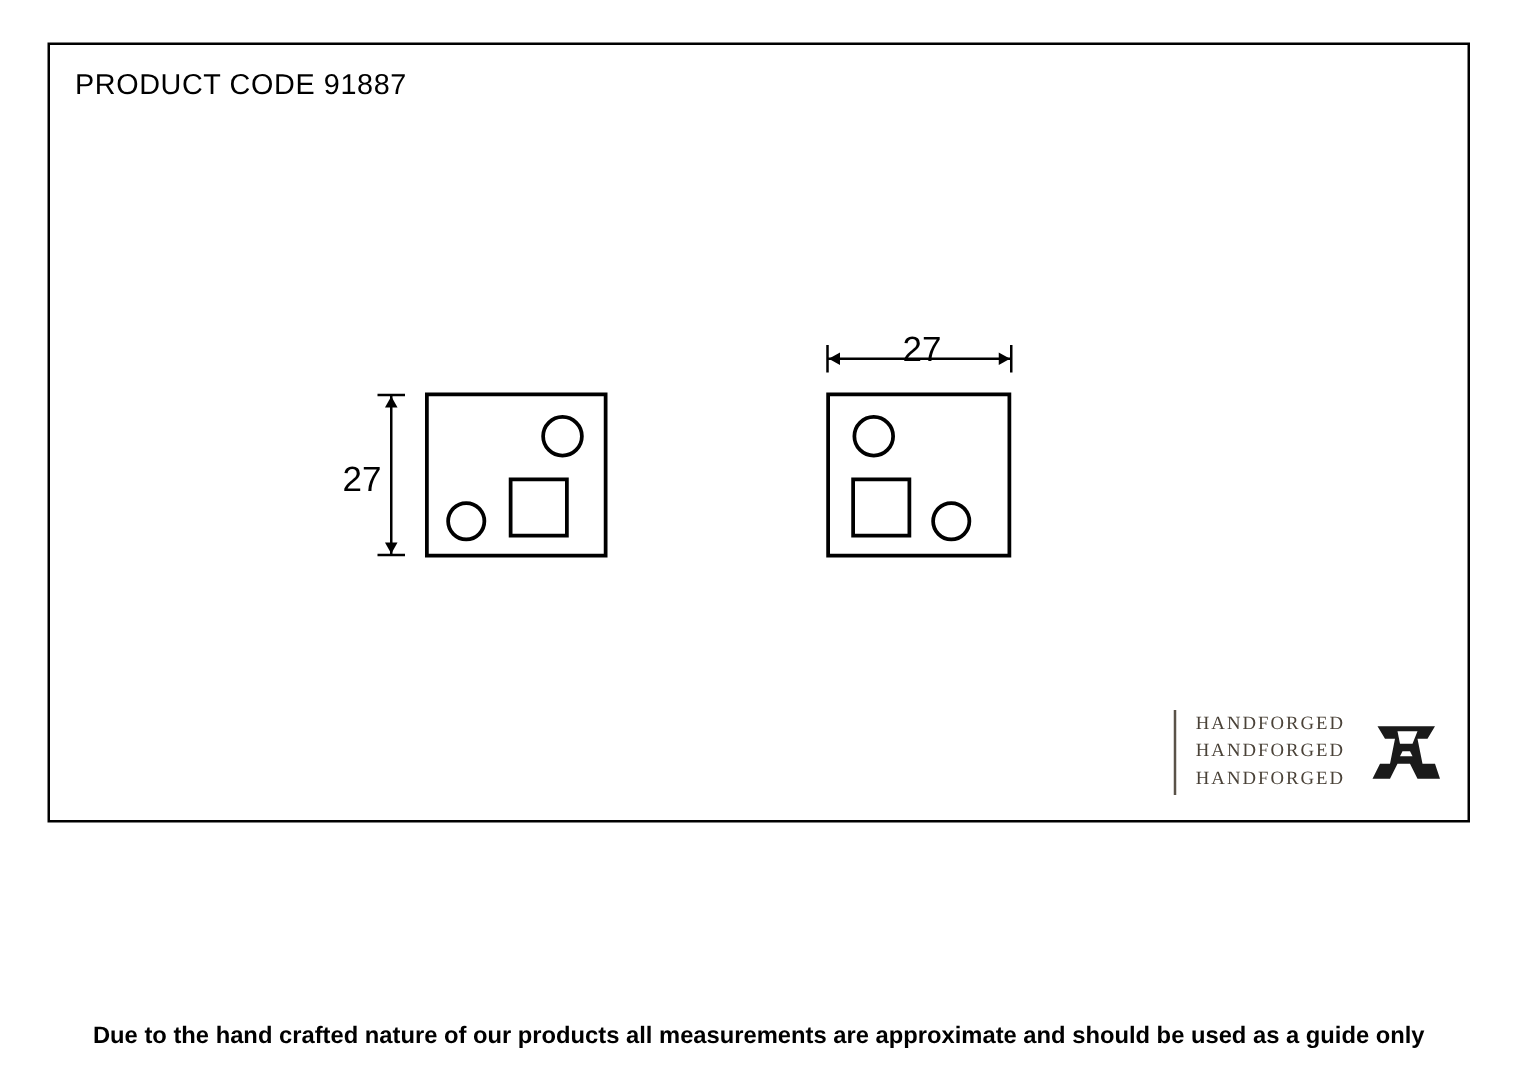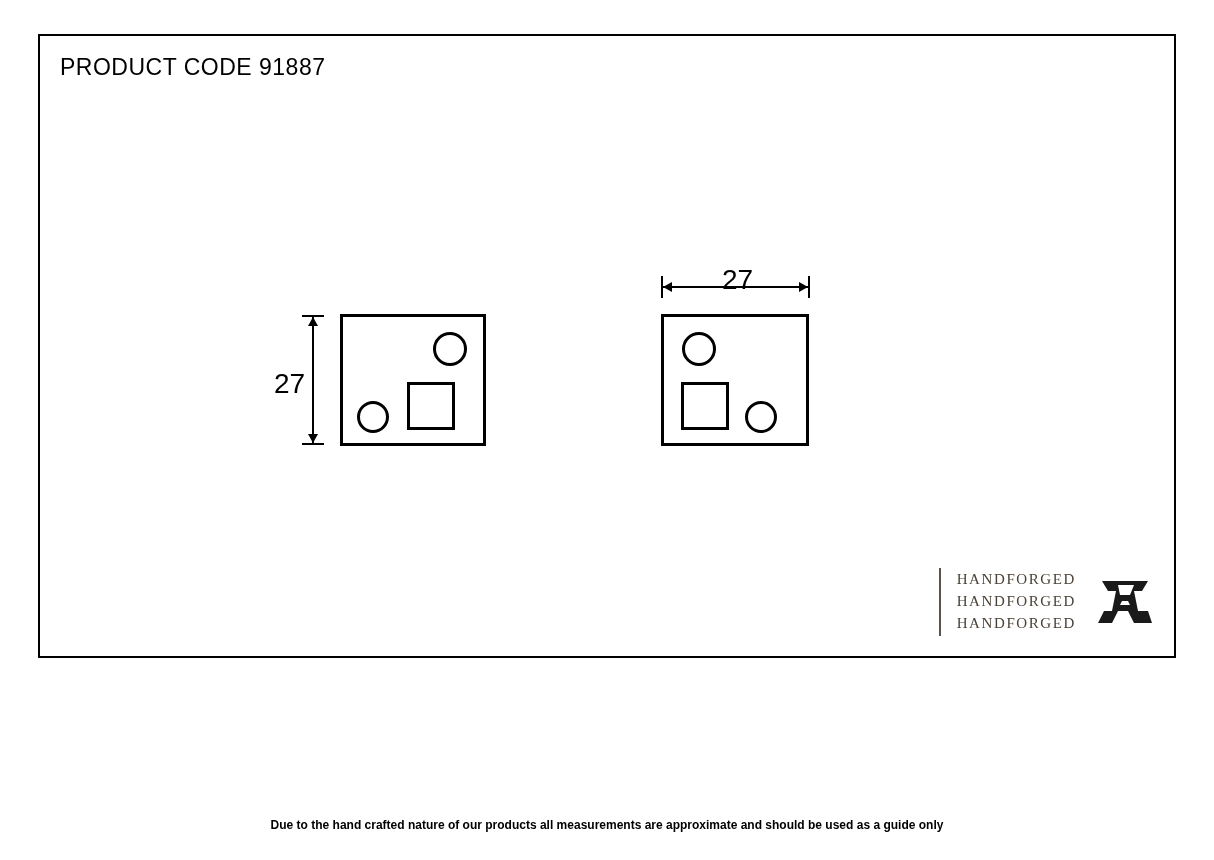--- a/index.html
+++ b/index.html
@@ -132,21 +132,21 @@
     display: flex;
     align-items: center;
     justify-content: center;
   }
   #footer-note {
     position: absolute;
     left: 0;
     top: 818px;
     width: 1214px;
     text-align: center;
-    font-size: 12px;
+    font-size: 19px;
     font-weight: bold;
     color: #000000;
   }
 </style>
 </head>
 <body>
 
 <div id="sheet">
 
   <div id="product-code">PRODUCT CODE 91887</div>

